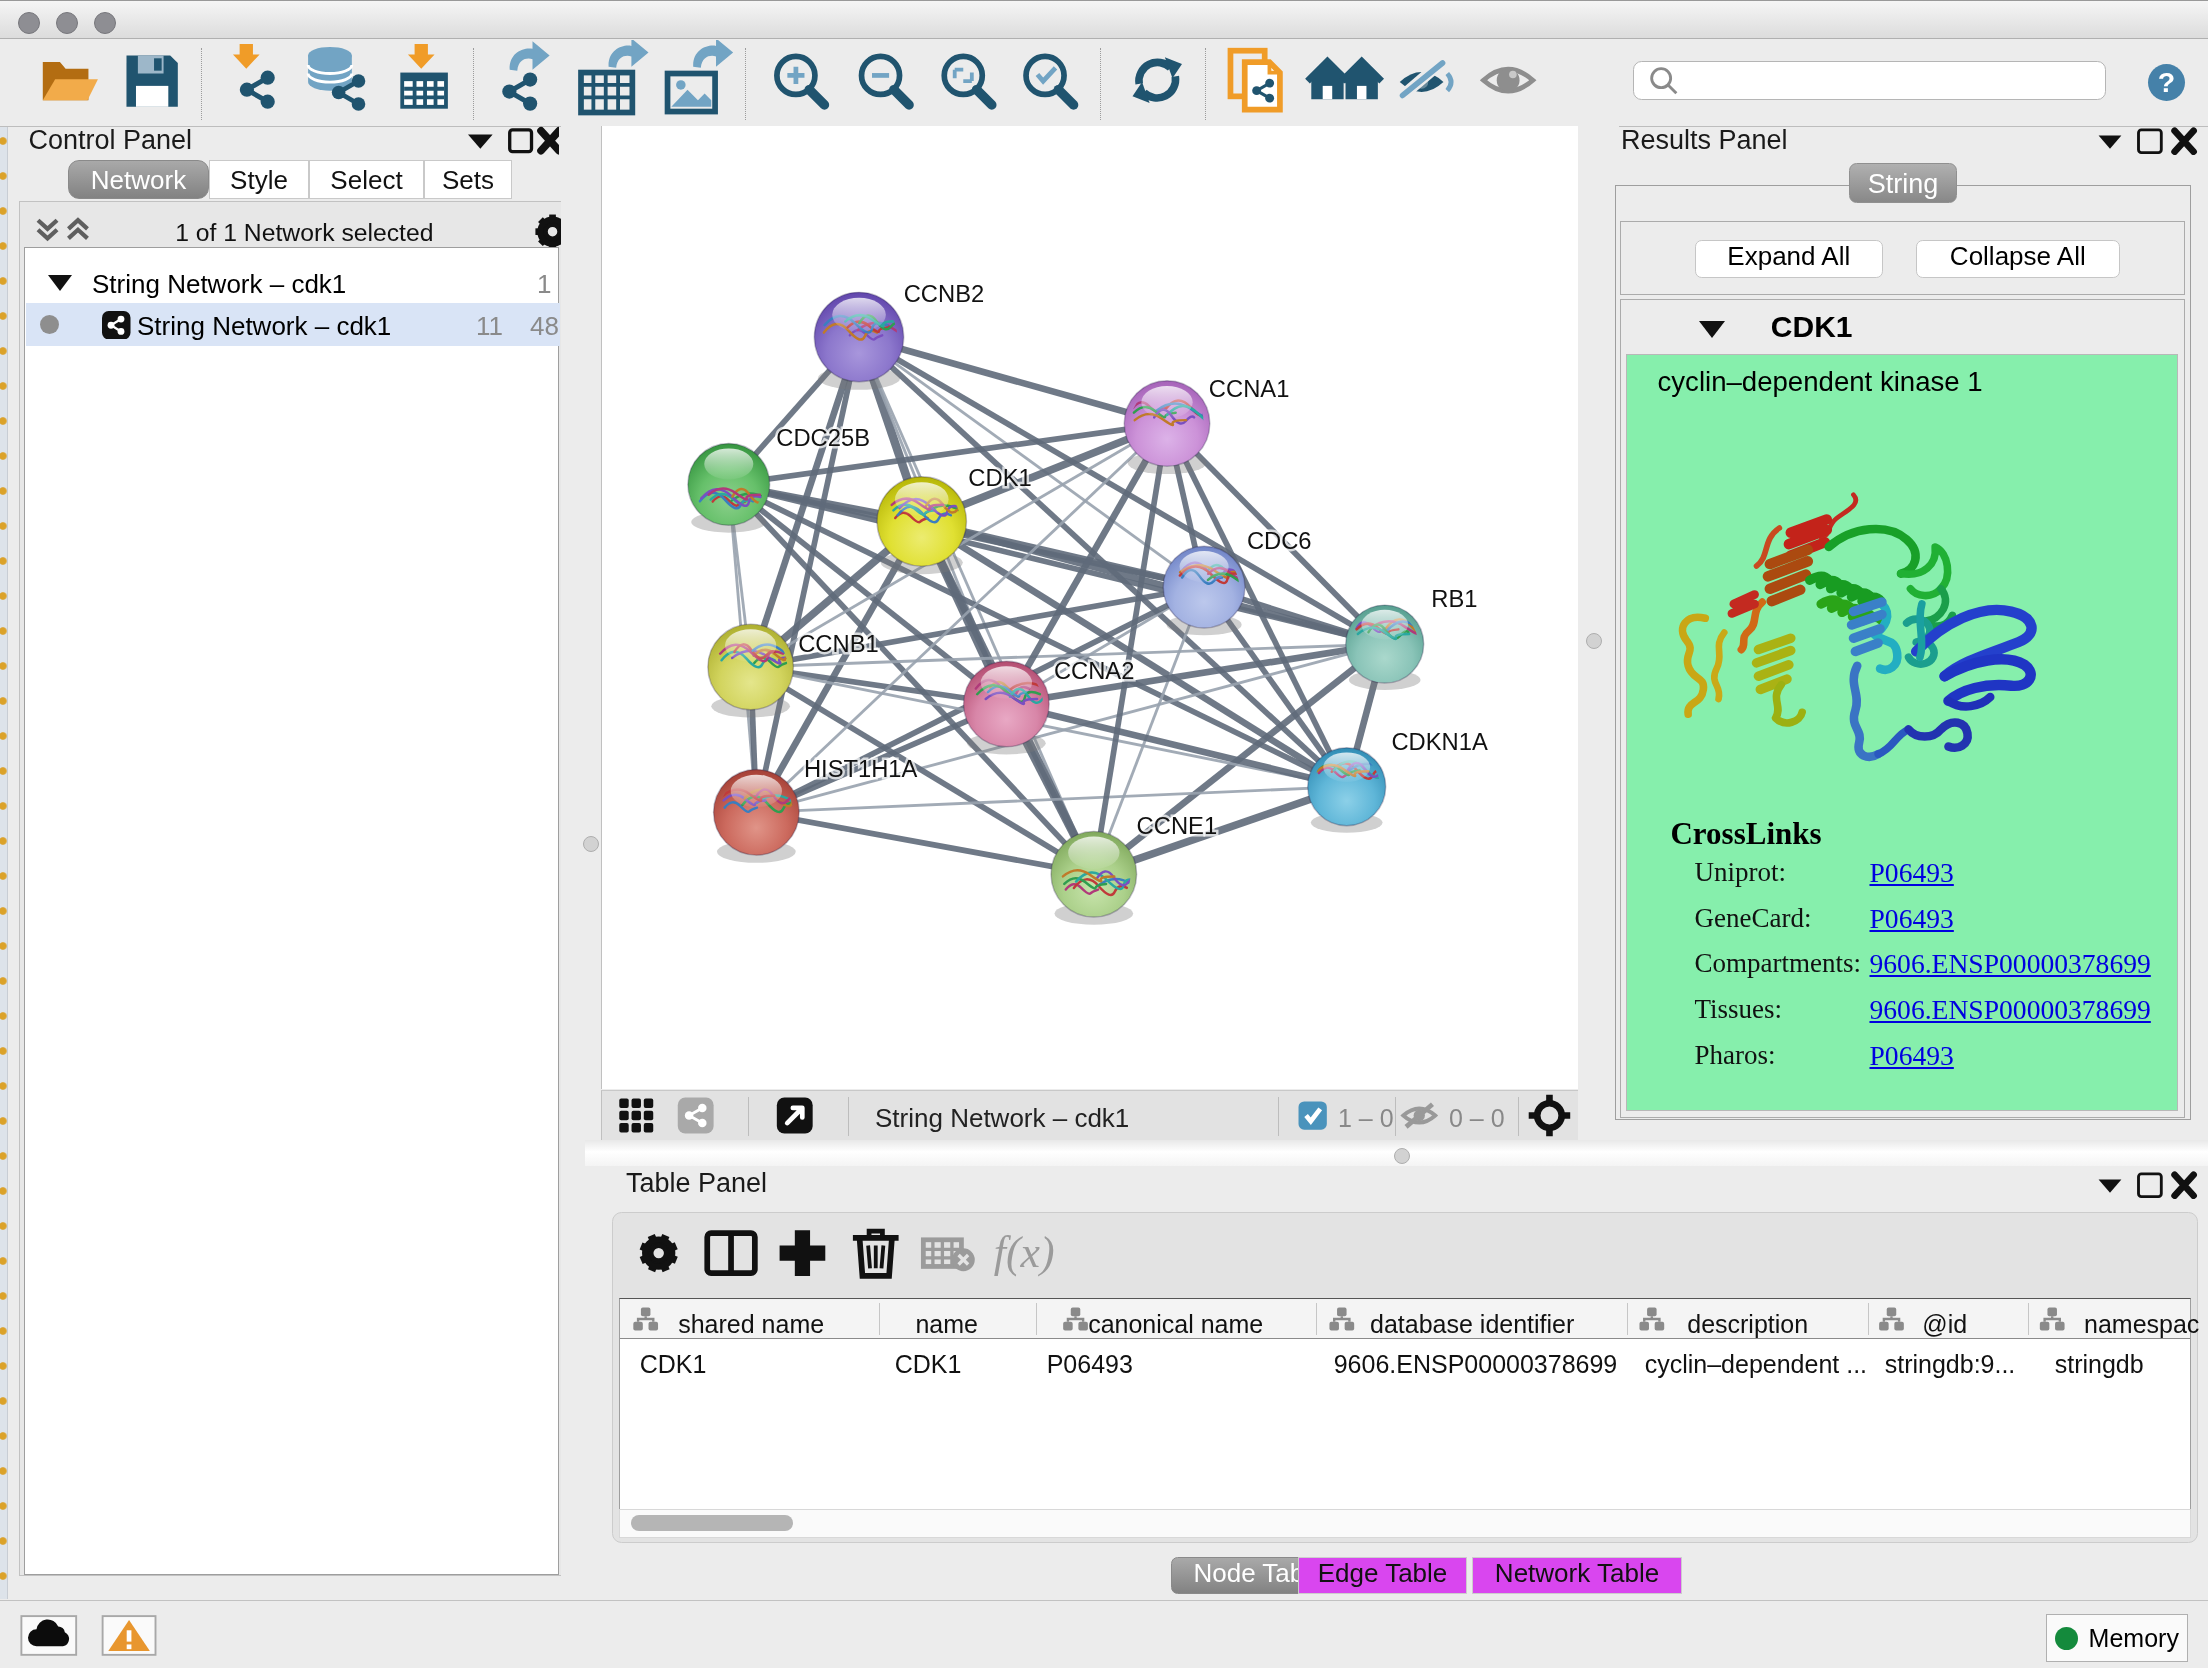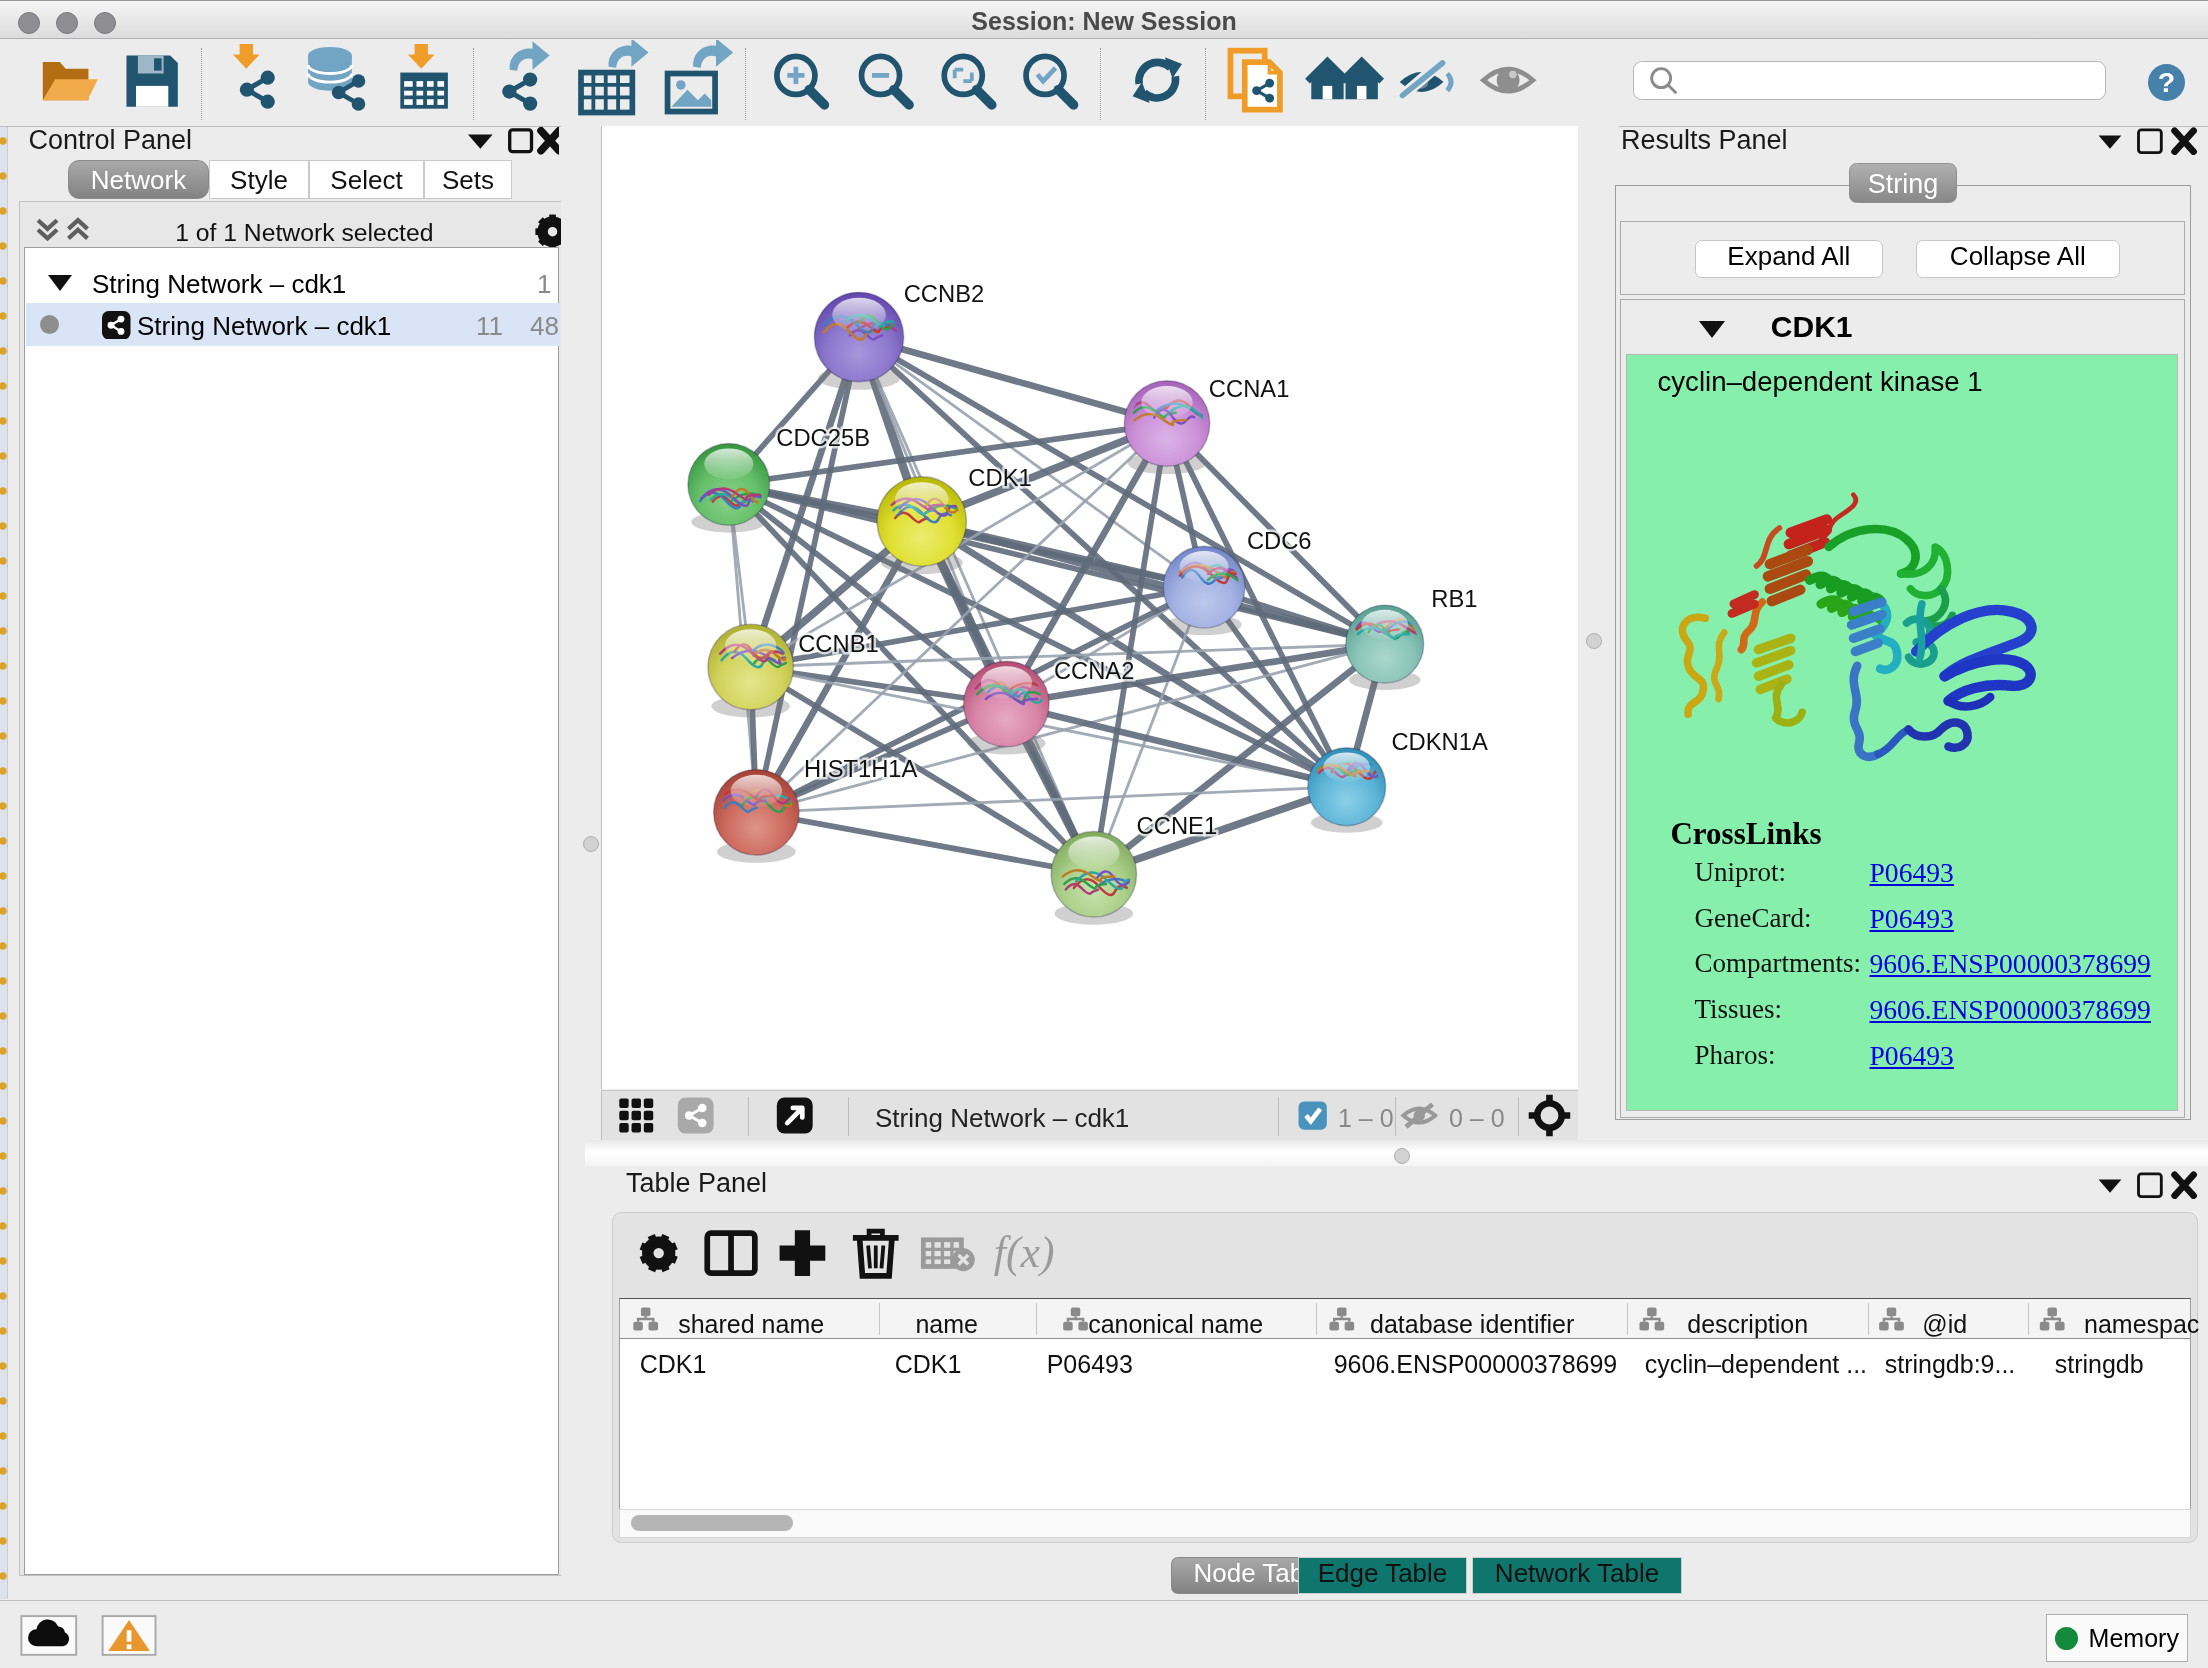--- a/index.html
+++ b/index.html
@@ -82,21 +82,21 @@
     position:relative; }
   .th { position:absolute; top:0; height:50px; font-size:25px; color:#111;
     display:flex; align-items:center; justify-content:center; }
   .colsep { position:absolute; top:3.8px; height:32px; width:0; border-left:1px solid #c6c6c6; }
   .td { position:absolute; top:51px; font-size:25px; color:#111; }
   #tp-scroll { left:5.7px; top:296px; width:1572px; height:28.5px; background:#fafafa;
     border:1px solid #d8d8d8; }
   #tp-thumb { position:absolute; left:11.4px; top:4.8px; width:162px; height:16px;
     background:#b5b5b5; border-radius:8.6px; }
   .btab { position:absolute; top:1557px; height:37px; font-size:26px; text-align:center;
-    background:#0f766e; border:1px solid #cdcdcd; color:#111; }
+    background:#d946ef; border:1px solid #cdcdcd; color:#111; }
   .btab.sel { background:linear-gradient(#a9a9a9,#828282); color:#fff; border-color:#8a8a8a;
     border-radius:6.7px; }
 
   
   #bottombar { left:0; top:1600px; width:2208px; height:68px; background:#ececec;
     border-top:1px solid #c2c2c2; }
   #membtn { position:absolute; right:20px; top:13.3px; width:142px; height:48px;
     background:#fafafa; border:1.9px solid #b0b0b0;
     font-size:25px; display:flex; align-items:center; justify-content:center; gap:10.5px; }
   .gdot { width:23px; height:23px; border-radius:50%; background:#148a3c; }
@@ -104,21 +104,20 @@
 </head>
 <body>
 
 <div class="abs" style="left:0; top:126px; width:7.6px; height:1473px; background:#dde3ea;
   background-image:radial-gradient(circle at 2.9px 15px, #dba22a 3.3px, rgba(0,0,0,0) 4.3px);
   background-size:7.6px 35px; border-right:1px solid #c8cdd4;"></div>
 <div id="titlebar" class="abs">
   <div class="tl" style="left:18px"></div>
   <div class="tl" style="left:56px"></div>
   <div class="tl" style="left:94px"></div>
-  <div id="title-text">Session: New Session</div>
 </div>
 
 <div id="toolbar" class="abs">
   <svg id="tbicons" width="2208" height="87" style="position:absolute;left:0;top:0" viewBox="0 0 2322 91">
       <g transform="translate(73,43)">
         <path d="M-28 -20 L-10 -20 L-4 -13 L20 -13 L20 20 L-28 20 Z" fill="#b36d12"></path>
         <path d="M-28 20 L-15 -2 L30 -2 L19 20 Z" fill="#f2ab4a"></path>
       </g>
       <g transform="translate(160,43)">
         <path d="M-27 -27 L19 -27 L27 -19 L27 27 L-27 27 Z" fill="#20546f"></path>

